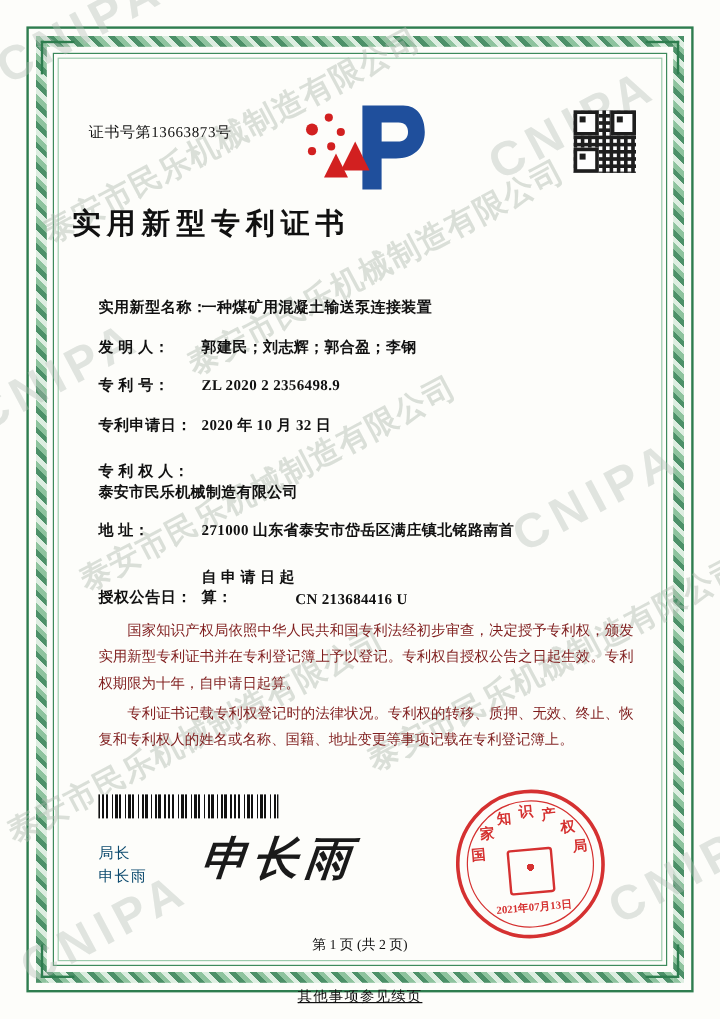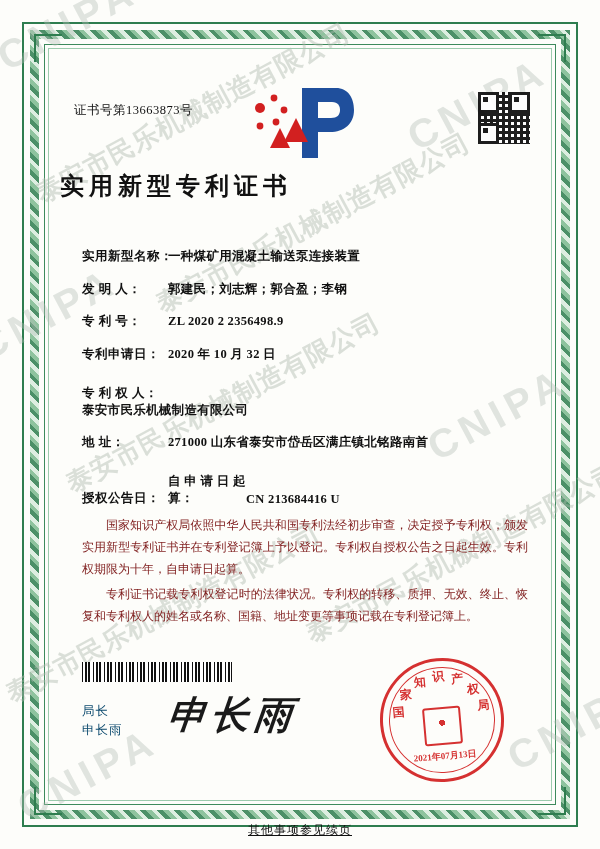--- a/index.html
+++ b/index.html
@@ -444,16 +444,17 @@
         <div class="seal-char" style="transform: rotate(-25deg) translateY(-44px) rotate(25deg);">知</div>
         <div class="seal-char" style="transform: rotate(0deg) translateY(-44px) rotate(0deg);">识</div>
         <div class="seal-char" style="transform: rotate(25deg) translateY(-44px) rotate(-25deg);">产</div>
         <div class="seal-char" style="transform: rotate(50deg) translateY(-44px) rotate(-50deg);">权</div>
         <div class="seal-char" style="transform: rotate(75deg) translateY(-44px) rotate(-75deg);">局</div>
       </div>
       <div class="seal-star"></div>
       <div class="seal-date">2021年07月13日</div>
     </div>
 
+    <div class="page-num">第 1 页 (共 2 页)</div>
   </div>
 
   <div class="footer-note">其他事项参见续页</div>
 </div>
 
 </body></html>

